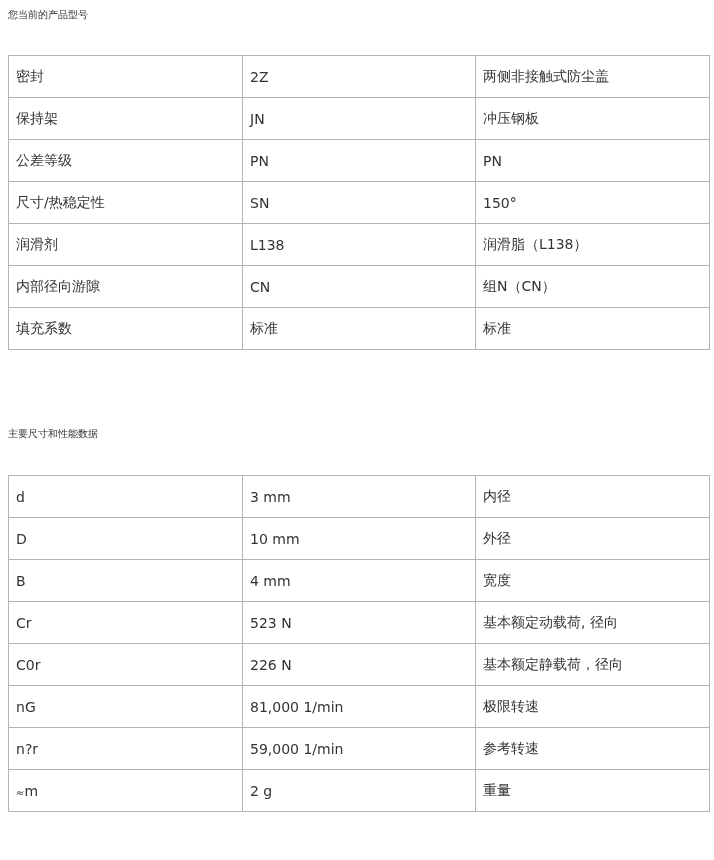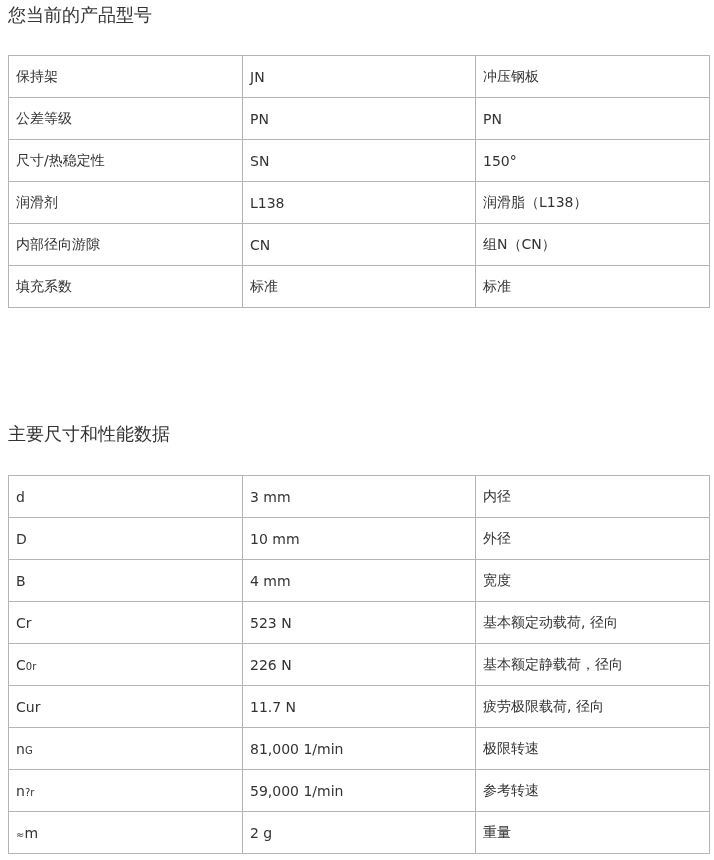--- a/index.html
+++ b/index.html
@@ -12,21 +12,21 @@
     height: 860px;
     position: relative;
     overflow: hidden;
     font-family: "DejaVu Sans", "Liberation Sans", sans-serif;
     color: #333333;
     font-size: 14px;
   }
   .section-title {
     position: absolute;
     left: 8px;
-    font-size: 18px;
+    font-size: 10px;
     color: #333333;
     line-height: 20px;
     margin: 0;
     font-weight: normal;
   }
   #title-1 { top: 5px; }
   #title-2 { top: 424px; }
 
   table.spec {
     position: absolute;
@@ -46,35 +46,40 @@
     font-size: 14px;
     color: #333333;
     white-space: nowrap;
     overflow: hidden;
   }
   table.spec col.c1 { width: 234px; }
   table.spec col.c2 { width: 233px; }
   table.spec col.c3 { width: 234px; }
 
   .sym-main { font-size: 14px; }
-  .sym-sub { font-size: 10px; }
+  .sym-sub { font-size: 14px; }
   .sym-pre { font-size: 10px; }
 </style>
 </head>
 <body>
 
 <h3 id="title-1" class="section-title">您当前的产品型号</h3>
 
 <table id="table-1" class="spec">
   <colgroup>
       <col class="c1">
       <col class="c2">
       <col class="c3">
     </colgroup>
   <tbody>
+    <tr>
+      <td>密封</td>
+      <td>2Z</td>
+      <td>两侧非接触式防尘盖</td>
+    </tr>
     <tr>
       <td>保持架</td>
       <td>JN</td>
       <td>冲压钢板</td>
     </tr>
     <tr>
       <td>公差等级</td>
       <td>PN</td>
       <td>PN</td>
     </tr>
@@ -129,25 +134,20 @@
       <td><span class="sym-pre"></span><span class="sym-main">C</span><span class="sym-main">r</span></td>
       <td>523 N</td>
       <td>基本额定动载荷, 径向</td>
     </tr>
     <tr>
       <td><span class="sym-pre"></span><span class="sym-main">C</span><span class="sym-sub">0r</span></td>
       <td>226 N</td>
       <td>基本额定静载荷，径向</td>
     </tr>
     <tr>
-      <td><span class="sym-pre"></span><span class="sym-main">C</span><span class="sym-main">ur</span></td>
-      <td>11.7 N</td>
-      <td>疲劳极限载荷, 径向</td>
-    </tr>
-    <tr>
       <td><span class="sym-pre"></span><span class="sym-main">n</span><span class="sym-sub">G</span></td>
       <td>81,000 1/min</td>
       <td>极限转速</td>
     </tr>
     <tr>
       <td><span class="sym-pre"></span><span class="sym-main">n</span><span class="sym-sub">?r</span></td>
       <td>59,000 1/min</td>
       <td>参考转速</td>
     </tr>
     <tr>

